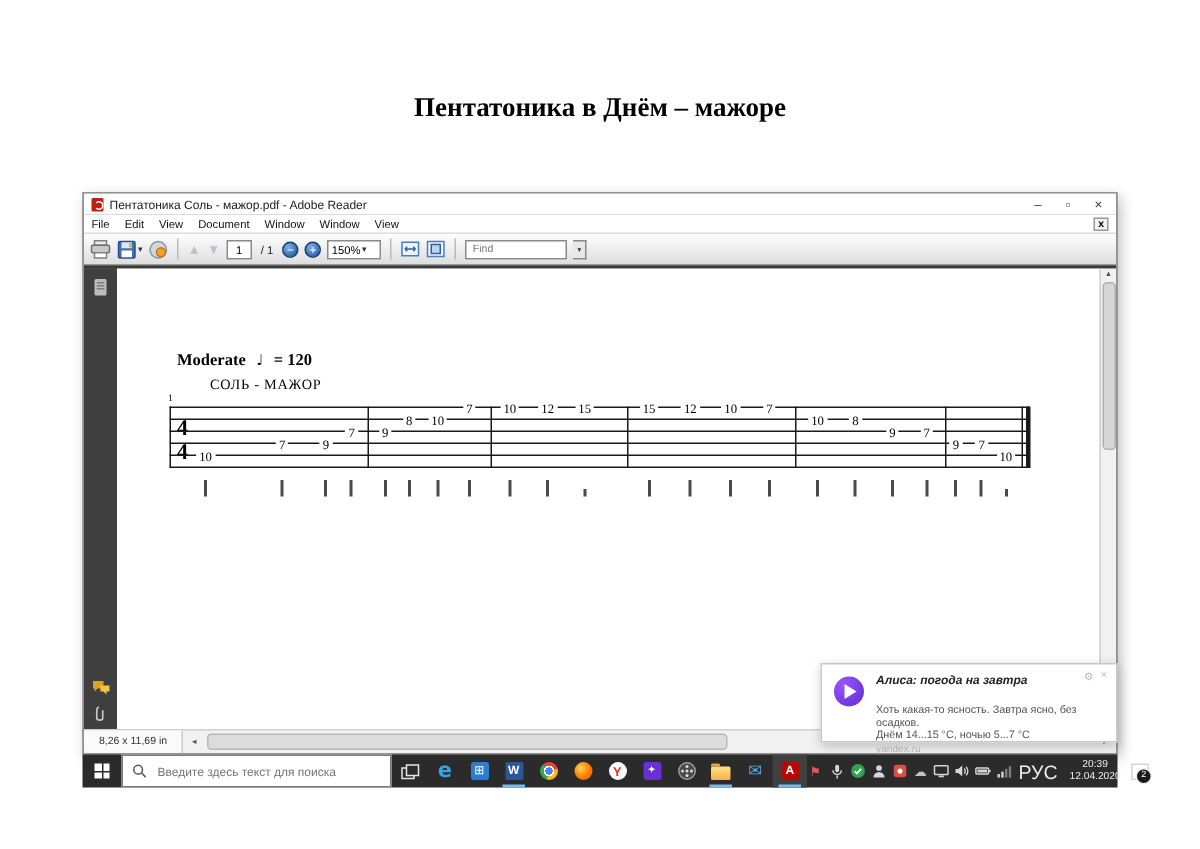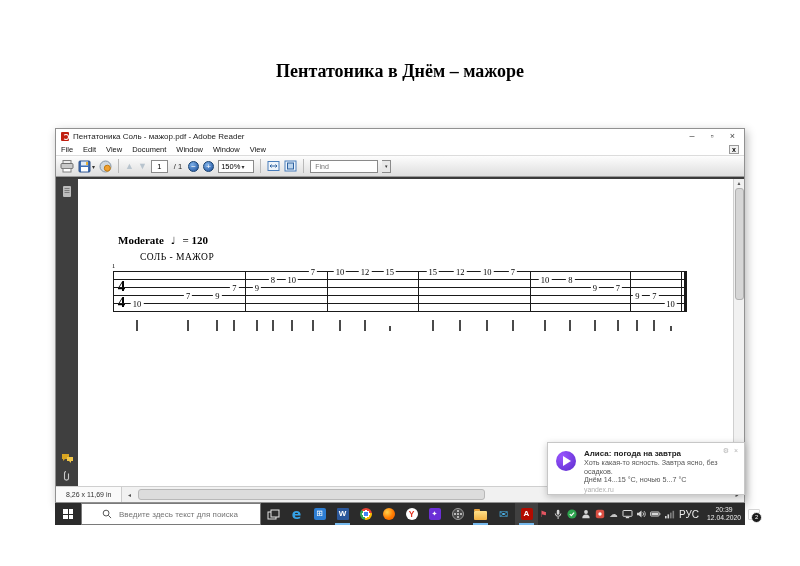--- a/index.html
+++ b/index.html
@@ -80,32 +80,32 @@
   .tick.short{height:5px;top:6px;}
 
   
   .notif{position:absolute;left:547px;top:442px;width:198px;height:53px;background:#fff;
          border:1px solid #c7c7c7;box-shadow:0 2px 7px rgba(0,0,0,.22);z-index:6;
          padding:6px 6px 3px 8px;box-sizing:border-box;display:flex;gap:8px;}
   .alisa{width:20px;height:20px;border-radius:50%;flex:0 0 20px;margin-top:2px;position:relative;
          background:radial-gradient(circle at 32% 28%,#9a55ff,#5b2ccc);}
   .alisa::after{content:"";position:absolute;left:7px;top:5px;border-top:5px solid transparent;
          border-bottom:5px solid transparent;border-left:8px solid #fff;}
-  .notif-title{font-size:8px;font-weight:bold;color:#222;margin-bottom:1px;}
+  .notif-title{font-size:8px;font-weight:bold;color:#222;margin-bottom:11px;font-style:italic;}
   .notif-body{font-size:7.2px;color:#555;line-height:8.6px;}
   .notif-src{font-size:6.8px;color:#b0b0b0;margin-top:1px;}
   .notif-actions{position:absolute;right:6px;top:4px;display:flex;gap:5px;color:#b5b5b5;font-size:7px;}
 
   
   .taskbar{position:absolute;left:55px;top:503px;width:690px;height:22px;background:#2b2b2b;
            display:flex;align-items:center;z-index:7;}
   .start{width:26px;height:22px;display:flex;align-items:center;justify-content:center;flex:0 0 26px;}
   .winlogo{width:10px;height:10px;display:grid;grid-template-columns:1fr 1fr;grid-template-rows:1fr 1fr;gap:1px;}
   .winlogo i{background:#fff;}
-  .search{height:22px;width:180px;background:#fff;display:flex;align-items:center;gap:5px;padding:0 20px;
+  .search{height:22px;width:180px;background:#fff;display:flex;align-items:center;gap:5px;padding:0 6px;
           border:1px solid #7a7a7a;box-sizing:border-box;flex:0 0 180px;}
   .search input{border:none;outline:none;flex:1;font-size:8px;color:#555;font-family:"Liberation Sans",sans-serif;background:transparent;}
   .tvbtn{width:24px;height:22px;display:flex;align-items:center;justify-content:center;flex:0 0 24px;}
   #apps{display:flex;align-items:center;height:22px;}
   .app{width:23px;height:22px;display:flex;align-items:center;justify-content:center;position:relative;}
   .app.running::after{content:"";position:absolute;bottom:0;left:4px;right:4px;height:2px;background:#76b9ed;}
   .app.active{background:#404040;}
   .ai{display:flex;align-items:center;justify-content:center;}
   .ic-edge{font-family:"DejaVu Sans",sans-serif;font-weight:bold;font-size:14px;color:#35a3e8;line-height:14px;}
   .ic-store{width:12px;height:12px;background:#2d7dd2;border-radius:2px;color:#fff;font-size:8px;line-height:12px;text-align:center;}
@@ -121,21 +121,21 @@
      box-shadow:0 -3px 0 #ddd,0 3px 0 #ddd,-3px 0 0 #ddd,3px 0 0 #ddd;}
   .ic-explorer{width:13px;height:9px;background:linear-gradient(#ffe08a,#f3b344);border-radius:1px;position:relative;margin-top:2px;}
   .ic-explorer::before{content:"";position:absolute;left:0;top:-2px;width:6px;height:2px;background:#e8a33d;border-radius:1px 1px 0 0;}
   .ic-mail{color:#49b1e8;font-size:11px;line-height:12px;}
   .ic-adobe-reader{width:12px;height:12px;background:#b30b00;border-radius:2px;color:#fff;font-weight:bold;font-size:8px;line-height:12px;text-align:center;}
   .tray{margin-left:auto;display:flex;align-items:center;height:22px;padding-right:2px;}
   #tray-icons{display:flex;align-items:center;gap:3px;}
   .trayicon{width:11px;height:11px;display:flex;align-items:center;justify-content:center;font-size:8.5px;color:#d6d6d6;}
   .ti-security-flag{color:#e35561;}
   .ti-cloud{color:#c3c3c3;}
-  .lang{color:#ececec;font-size:10px;padding:0 4px;}
+  .lang{color:#ececec;font-size:13px;padding:0 4px;}
   .clock{color:#ececec;font-size:6.8px;text-align:center;line-height:8px;padding:0 4px;}
   .notifcenter{width:18px;height:22px;display:flex;align-items:center;justify-content:center;position:relative;}
   .nc-box{width:10px;height:9px;border:1px solid #d6d6d6;border-radius:1px;}
   .nc-badge{position:absolute;right:1px;bottom:2px;width:9px;height:9px;border-radius:50%;background:#1b1b1b;
             border:1px solid #efefef;color:#fff;font-size:6px;line-height:9px;text-align:center;box-sizing:content-box;}
 </style>
 </head>
 <body>
 
 <div id="canvas">

